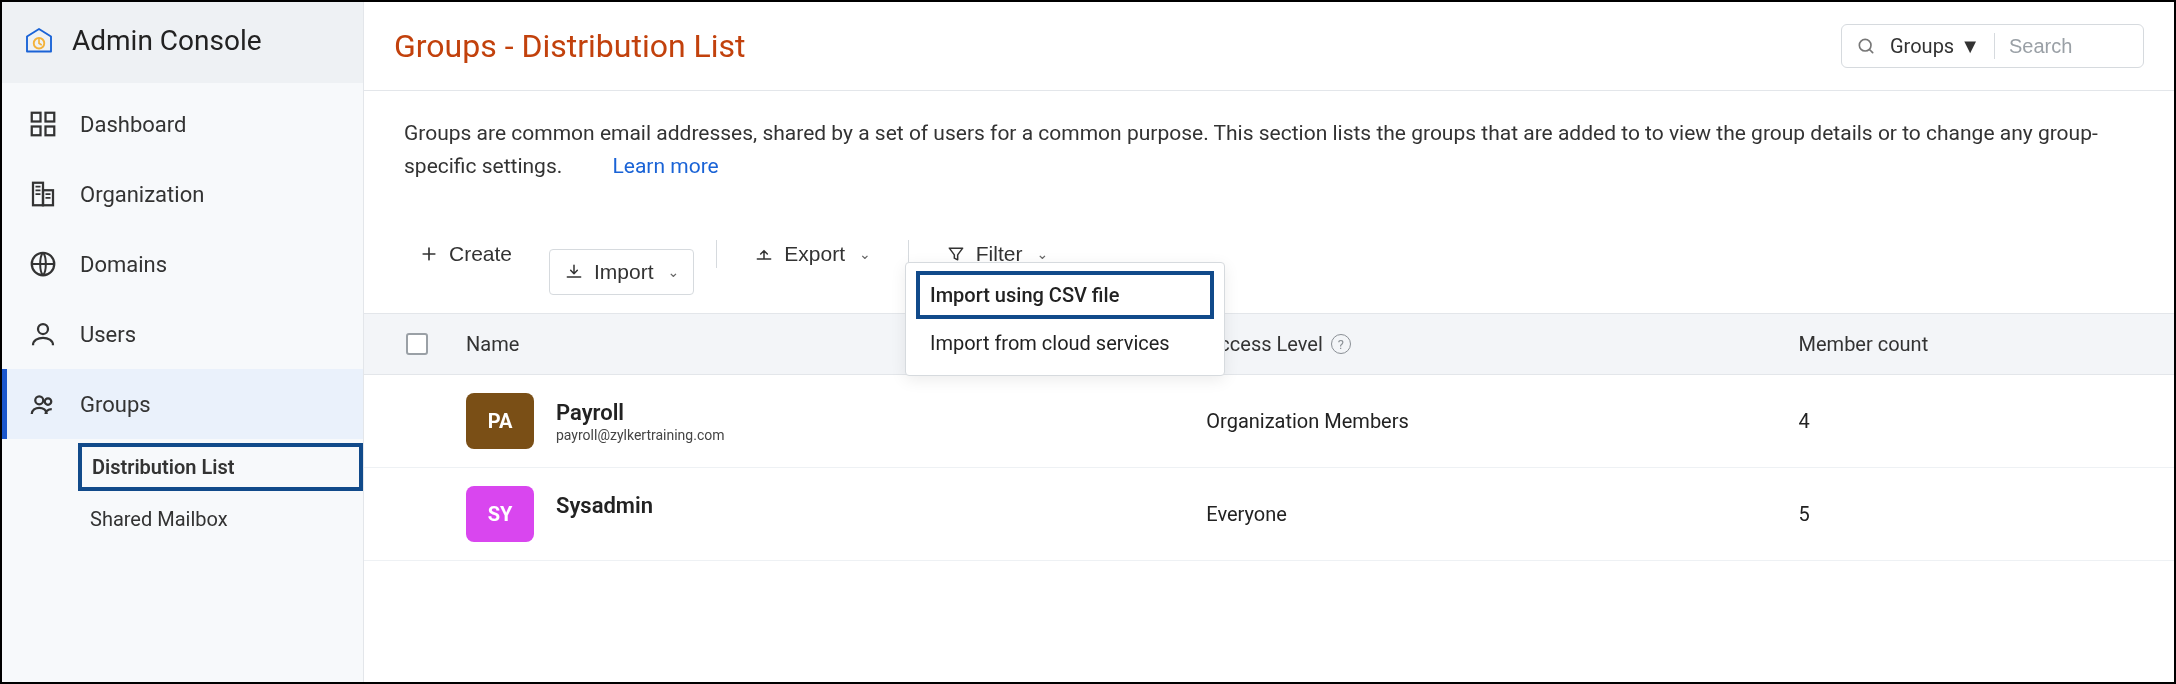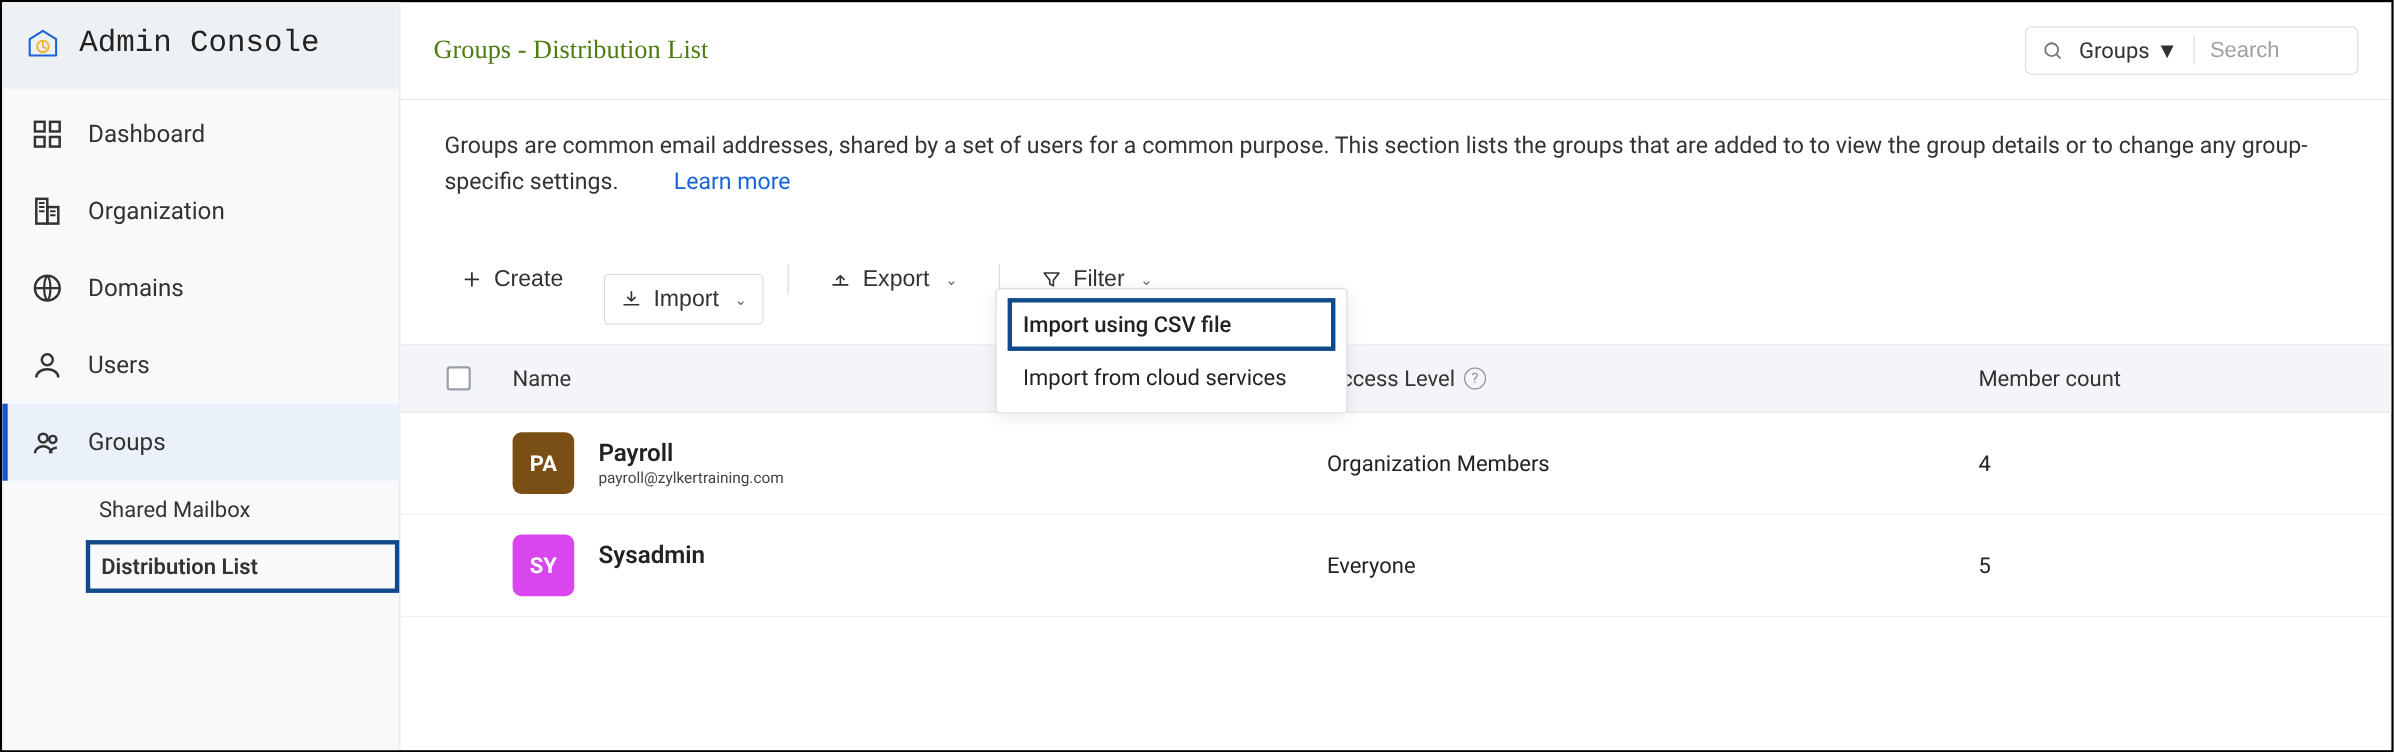--- a/index.html
+++ b/index.html
@@ -24,21 +24,21 @@
     display: flex;
     flex-direction: column;
   }
   .brand {
     display: flex;
     align-items: center;
     gap: 18px;
     padding: 22px 28px 26px 22px;
     background: #eef1f4;
   }
-  .brand-title { font-size: 28px; font-weight: 400; color: #222; font-family: Liberation Mono, monospace; }
+  .brand-title { font-size: 28px; font-weight: 400; color: #222; }
   .nav { padding-top: 6px; }
   .nav-item {
     display: flex;
     align-items: center;
     gap: 22px;
     padding: 20px 26px;
     font-size: 22px;
     color: #333;
     cursor: pointer;
     position: relative;
@@ -69,21 +69,21 @@
 
   
   .main { flex: 1; display: flex; flex-direction: column; min-width: 0; }
   .header {
     display: flex;
     align-items: center;
     padding: 22px 30px 22px 30px;
     border-bottom: 1px solid #e3e6ea;
     gap: 24px;
   }
-  .page-title { font-size: 24px; font-weight: 400; color: #4d7c0f; flex: 1; font-family: Liberation Serif, serif; }
+  .page-title { font-size: 32px; font-weight: 400; color: #c2410c; flex: 1; }
   .searchbar {
     display: flex;
     align-items: center;
     border: 1px solid #d6dade;
     border-radius: 6px;
     padding: 8px 14px;
     gap: 14px;
     color: #555;
   }
   .searchbar .scope { font-size: 20px; color: #333; display: flex; align-items: center; gap: 6px; }
@@ -164,21 +164,21 @@
   .checkbox {
     width: 22px; height: 22px; border: 2px solid #9aa0a6; border-radius: 3px; background: #fff;
   }
   .row {
     display: flex;
     align-items: center;
     padding: 18px 30px 18px 42px;
     border-bottom: 1px solid #eef1f4;
   }
   .avatar {
-    width: 56px; height: 56px; border-radius: 8px;
+    width: 68px; height: 56px; border-radius: 8px;
     display: flex; align-items: center; justify-content: center;
     font-weight: 700; color: #fff; font-size: 20px; margin-right: 22px;
   }
   .row-name { font-size: 22px; font-weight: 600; color: #222; }
   .row-email { font-size: 14px; color: #444; margin-top: 2px; }
   .row-namecol { flex: 1.5; display:flex; align-items:center; }
   .row-access  { flex: 1.2; font-size: 20px; }
   .row-count   { flex: .7; font-size: 20px; }
 
   .help-circle {
@@ -249,25 +249,25 @@
         <span>
           <svg class="nav-icon" viewBox="0 0 24 24" fill="none">
               <circle cx="9" cy="9" r="3.2" stroke="#333" stroke-width="1.8"></circle>
               <circle cx="16" cy="10" r="2.6" stroke="#333" stroke-width="1.8"></circle>
               <path d="M3 20c0-3 3-5 6-5s6 2 6 5M14 20c0-2 2-4 5-4" stroke="#333" stroke-width="1.8"></path>
             </svg>
         </span>
         <span>Groups</span>
       </div>
       <div class="subnav">
+        <div class="subnav-item highlight">
+          <span>Distribution List</span>
+        </div>
         <div class="subnav-item">
           <span>Shared Mailbox</span>
-        </div>
-        <div class="subnav-item highlight">
-          <span>Distribution List</span>
         </div>
       </div>
     </nav>
   </aside>
 
   <main class="main">
     <div class="header">
       <div class="page-title">Groups - Distribution List</div>
       <div class="searchbar">
         <span>

